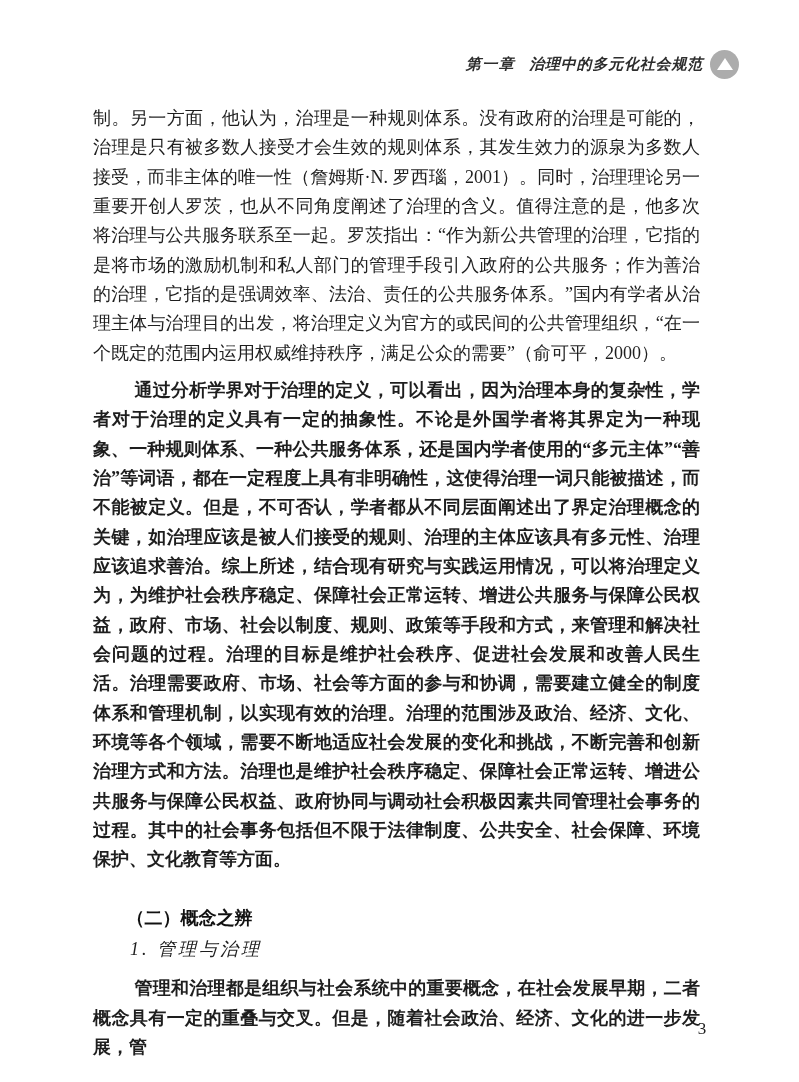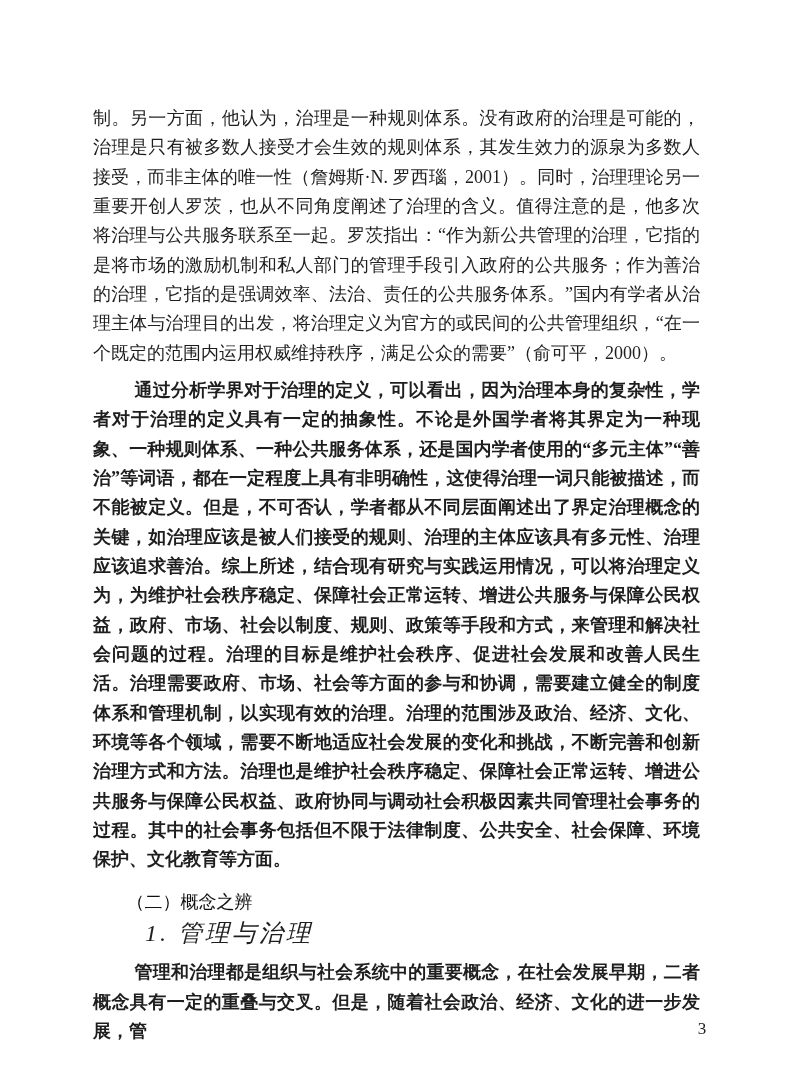--- a/index.html
+++ b/index.html
@@ -70,32 +70,32 @@
     font-size: 18px;
     line-height: 29.33px;
     color: #1e1e1e;
     text-align: justify;
     text-justify: inter-ideograph;
   }
   .para { margin: 8px; }
   .para.indent { text-indent: 2.3em; font-weight: bold; }
 
   .section-heading {
-    margin: 13px 0 0 0;
+    margin: 29px 0 0 0;
     padding-left: 2.3em;
     font-size: 18px;
-    font-weight: 400;
+    font-weight: 700;
     line-height: 29.33px;
     color: #111111;
     text-align: left;
   }
   .numbered-heading {
     margin: 2px 0 0 0;
     padding-left: 2.5em;
-    font-size: 24px;
+    font-size: 18px;
     font-weight: 500;
     font-style: italic;
     letter-spacing: 3px;
     line-height: 29.33px;
     color: #1e1e1e;
     text-align: left;
   }
   .para.last { margin-top: 10px; }
 
   
@@ -107,20 +107,27 @@
     text-align: center;
     font-size: 17px;
     color: #1e1e1e;
   }
 </style>
 </head>
 <body>
 
 <div class="page">
 
+  <div class="header">
+    <span class="chapter-label">第一章</span>
+    <span class="chapter-title">治理中的多元化社会规范</span>
+    <span class="chapter-icon">
+        <span class="tri"></span>
+      </span>
+  </div>
 
   <div class="body-text">
     <p class="para">制。另一方面，他认为，治理是一种规则体系。没有政府的治理是可能的，治理是只有被多数人接受才会生效的规则体系，其发生效力的源泉为多数人接受，而非主体的唯一性（詹姆斯·N. 罗西瑙，2001）。同时，治理理论另一重要开创人罗茨，也从不同角度阐述了治理的含义。值得注意的是，他多次将治理与公共服务联系至一起。罗茨指出：“作为新公共管理的治理，它指的是将市场的激励机制和私人部门的管理手段引入政府的公共服务；作为善治的治理，它指的是强调效率、法治、责任的公共服务体系。”国内有学者从治理主体与治理目的出发，将治理定义为官方的或民间的公共管理组织，“在一个既定的范围内运用权威维持秩序，满足公众的需要”（俞可平，2000）。</p>
     <p class="para indent">通过分析学界对于治理的定义，可以看出，因为治理本身的复杂性，学者对于治理的定义具有一定的抽象性。不论是外国学者将其界定为一种现象、一种规则体系、一种公共服务体系，还是国内学者使用的“多元主体”“善治”等词语，都在一定程度上具有非明确性，这使得治理一词只能被描述，而不能被定义。但是，不可否认，学者都从不同层面阐述出了界定治理概念的关键，如治理应该是被人们接受的规则、治理的主体应该具有多元性、治理应该追求善治。综上所述，结合现有研究与实践运用情况，可以将治理定义为，为维护社会秩序稳定、保障社会正常运转、增进公共服务与保障公民权益，政府、市场、社会以制度、规则、政策等手段和方式，来管理和解决社会问题的过程。治理的目标是维护社会秩序、促进社会发展和改善人民生活。治理需要政府、市场、社会等方面的参与和协调，需要建立健全的制度体系和管理机制，以实现有效的治理。治理的范围涉及政治、经济、文化、环境等各个领域，需要不断地适应社会发展的变化和挑战，不断完善和创新治理方式和方法。治理也是维护社会秩序稳定、保障社会正常运转、增进公共服务与保障公民权益、政府协同与调动社会积极因素共同管理社会事务的过程。其中的社会事务包括但不限于法律制度、公共安全、社会保障、环境保护、文化教育等方面。</p>
     <h3 class="section-heading">（二）概念之辨</h3>
     <h4 class="numbered-heading">1. 管理与治理</h4>
     <p class="para indent last">管理和治理都是组织与社会系统中的重要概念，在社会发展早期，二者概念具有一定的重叠与交叉。但是，随着社会政治、经济、文化的进一步发展，管</p>
   </div>
 
   <div class="page-number">3</div>

